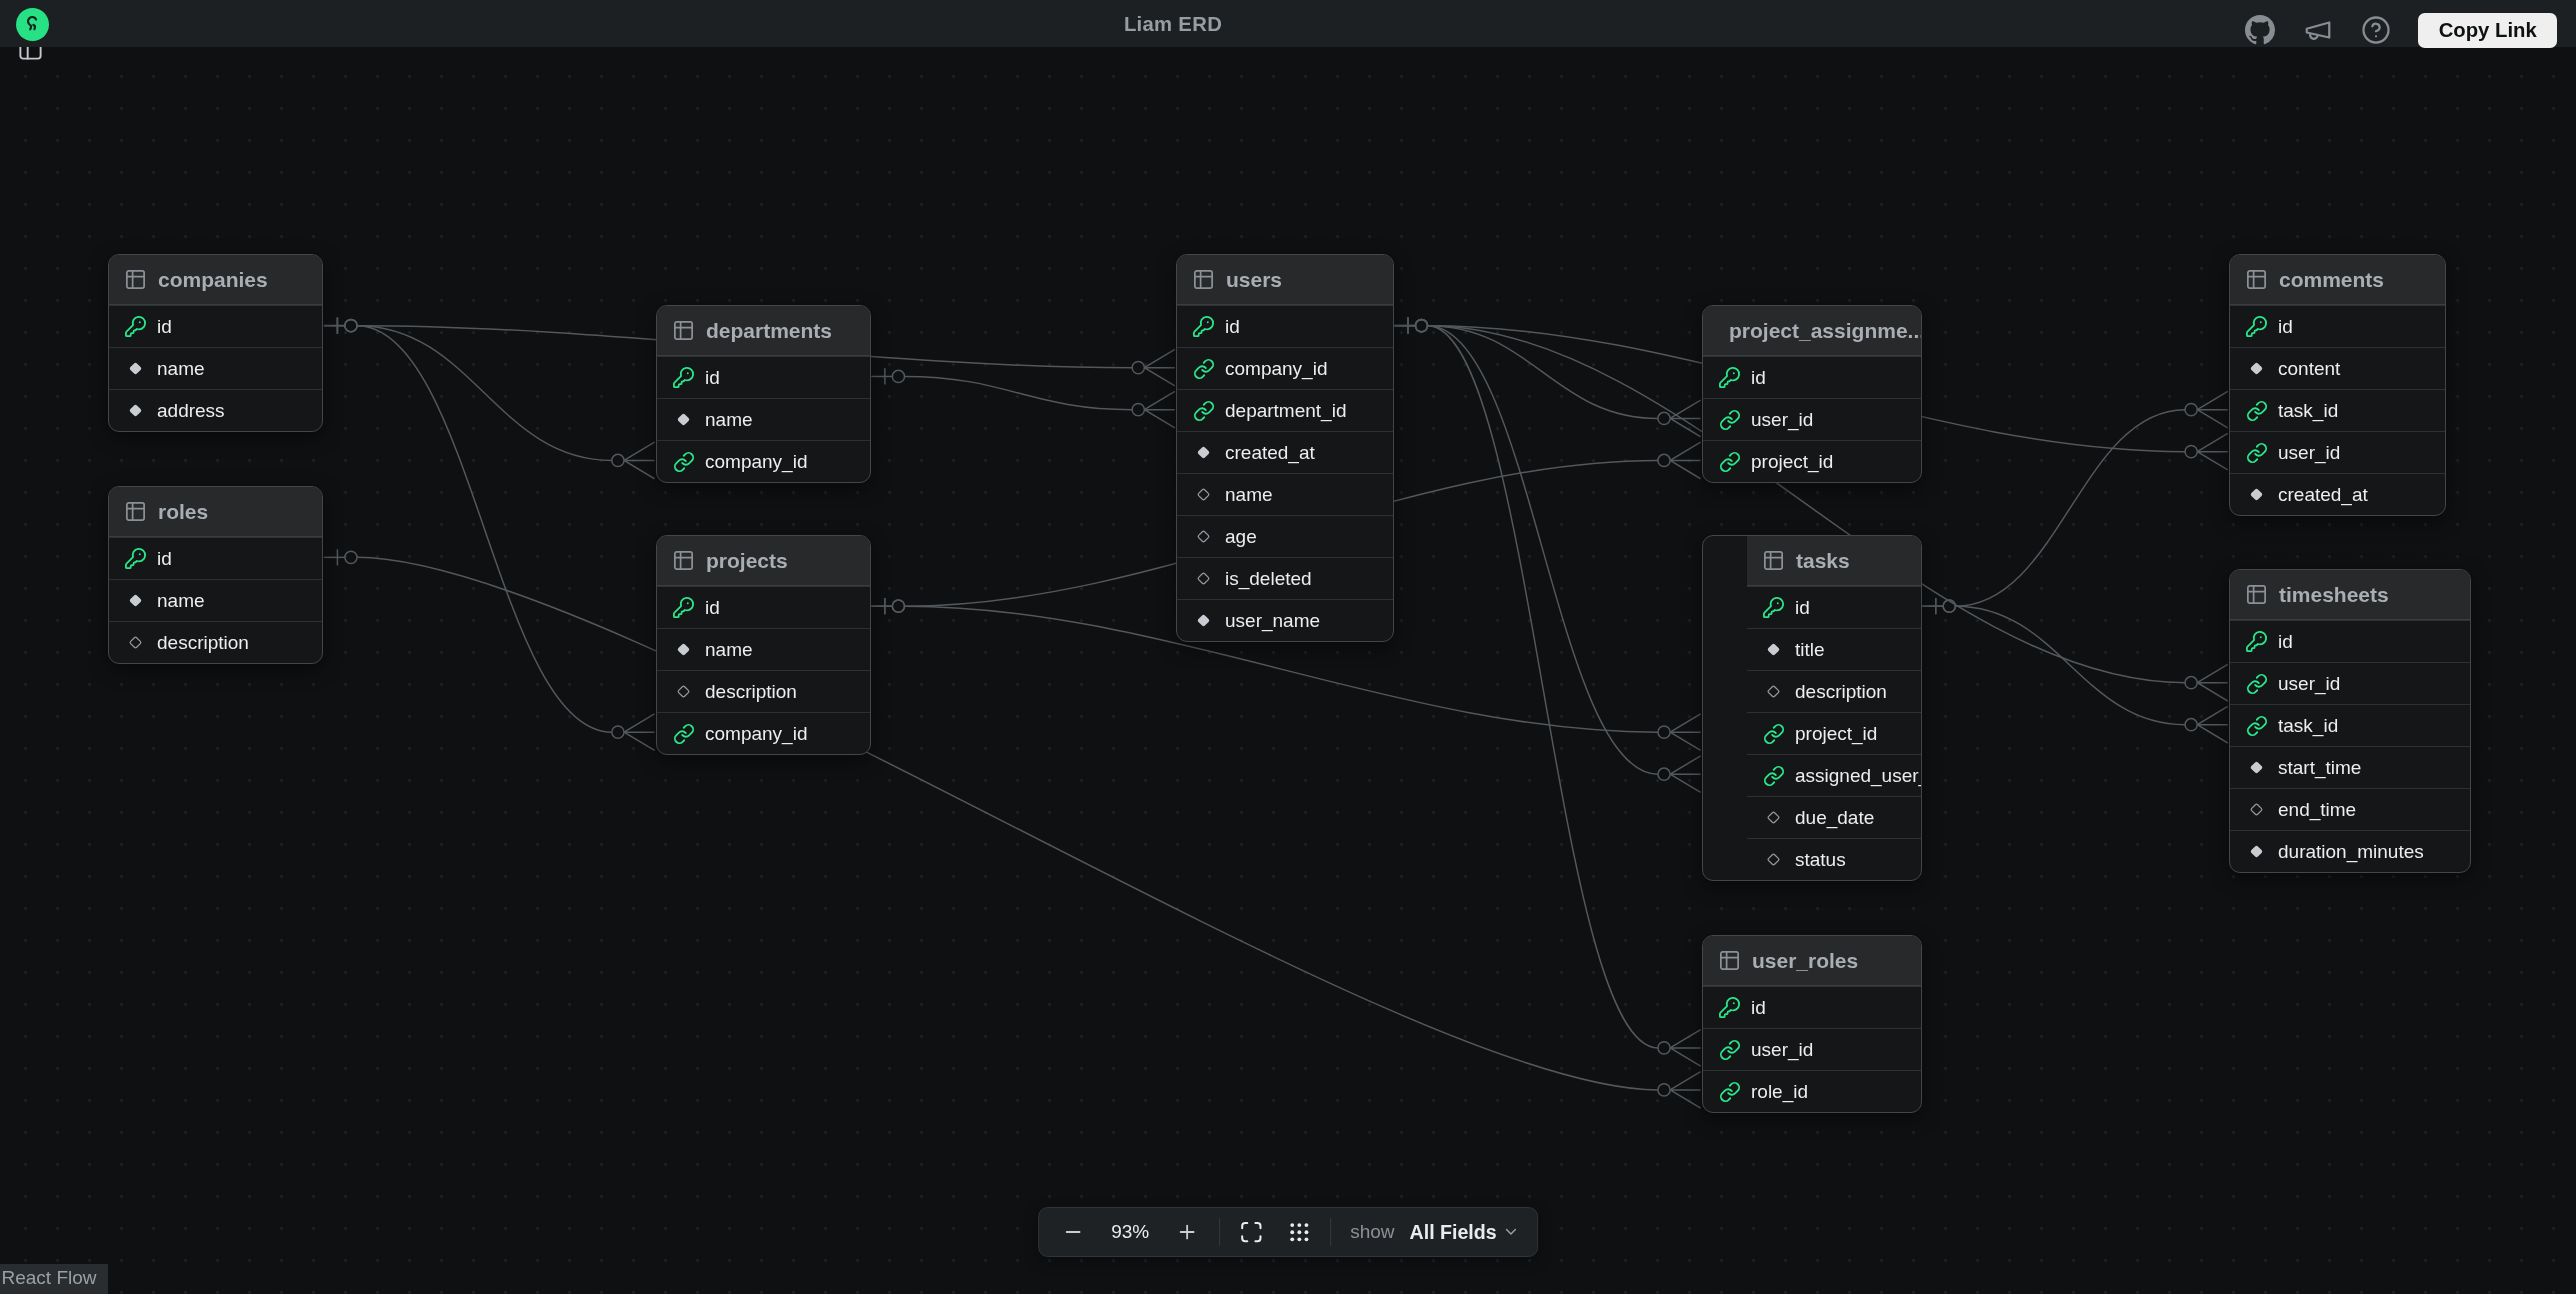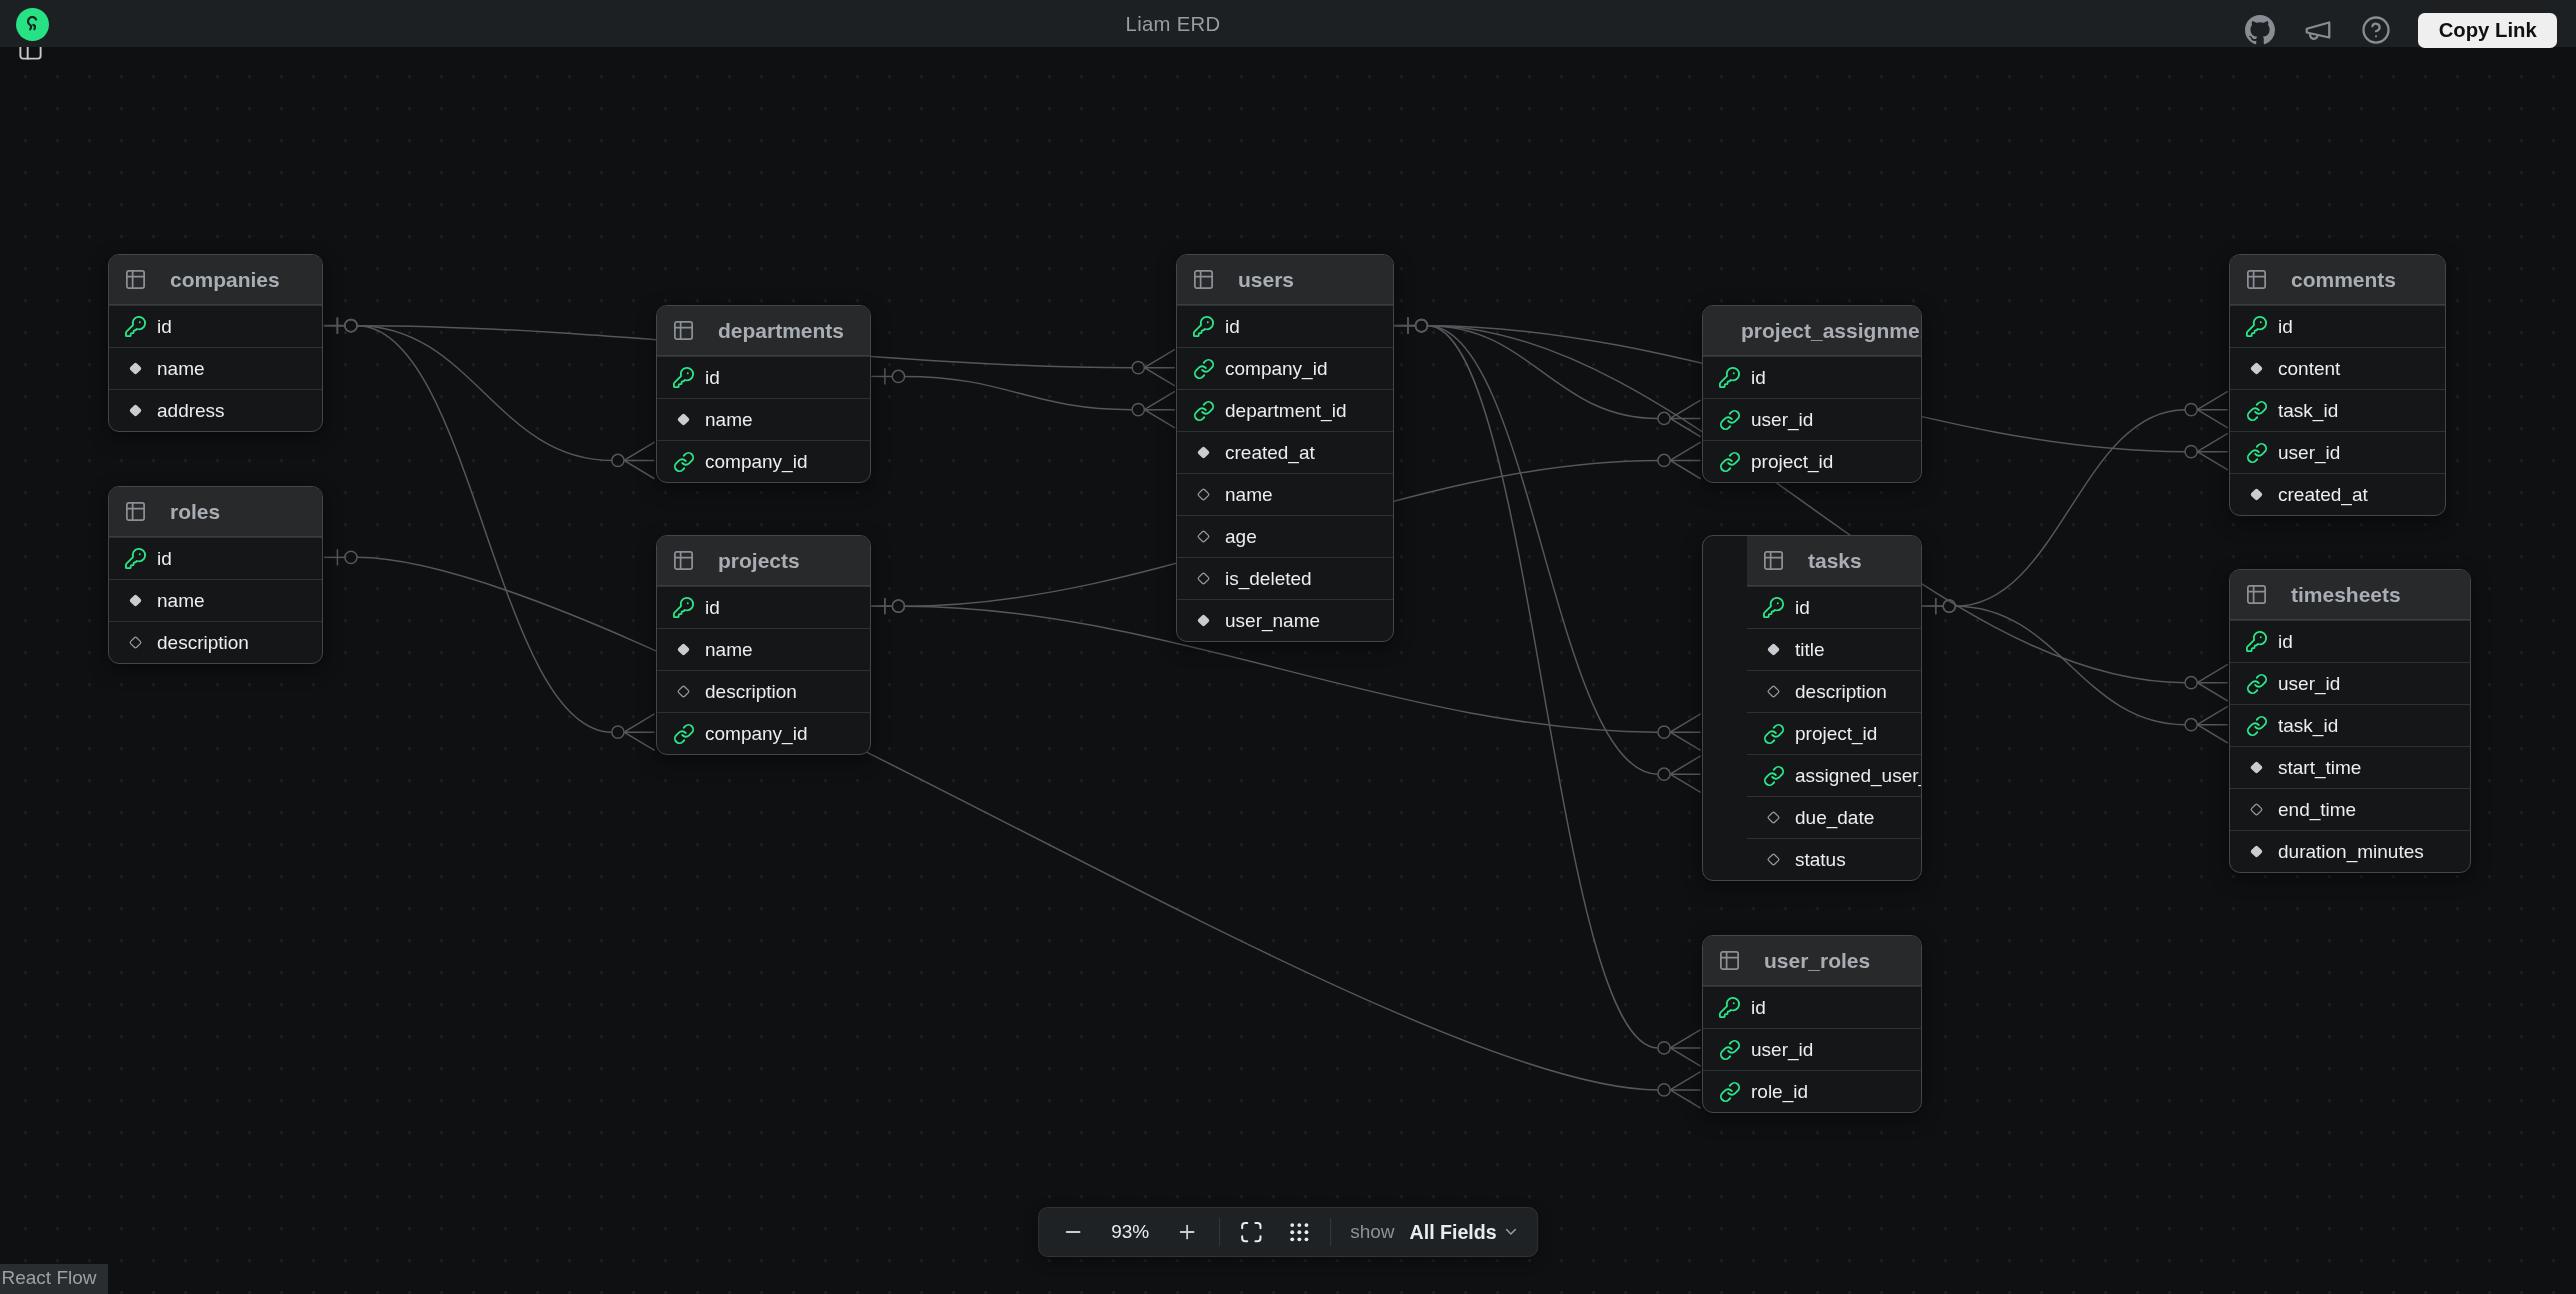--- a/index.html
+++ b/index.html
@@ -13,21 +13,21 @@
   .topbar {
     position:absolute; top:0; left:0; width:2576px; height:47px;
     background:#1d2022; display:flex; align-items:center; z-index:10;
   }
   .logo-badge {
     position:absolute; left:16.3px; top:7.5px; width:33px; height:33px;
     border-radius:50%; background:#27e285; display:flex; align-items:center; justify-content:center;
   }
   .app-title {
     position:absolute; left:1173px; top:50%; transform:translate(-50%,-50%);
-    color:#969da3; font-size:20.3px; font-weight:400; letter-spacing:0.3px;
+    color:#969da3; font-size:20.3px; font-weight:700; letter-spacing:0.3px;
   }
   .topbar-right { position:absolute; right:19px; top:0; height:60px; display:flex; align-items:center; gap:27px; }
   .icon-btn { width:31px; height:31px; display:flex; align-items:center; justify-content:center; cursor:pointer; background:none; border:none; }
   .copy-link-btn {
     border:none; cursor:pointer; border-radius:6.8px; height:35px; padding:0 20.3px;
     font-family:"Liberation Sans", sans-serif; font-size:20.3px; font-weight:700; color:#0d1211;
   }
   
   .canvas {
     position:absolute; top:47px; left:0; width:2576px; height:1247px;
@@ -41,21 +41,21 @@
     display:flex; align-items:center; justify-content:center;
   }
   svg.edge-layer { position:absolute; left:0; top:0; z-index:1; pointer-events:none; }
   
   .erd-table {
     position:absolute; z-index:2; background:#141618;
     border:1px solid #43474b; border-radius:11px; overflow:hidden;
     box-shadow:0 5.4px 19px rgba(0,0,0,.45); cursor:grab;
   }
   .erd-table-header {
-    height:50px; background:#27292b; display:flex; align-items:center; gap:23px;
+    height:50px; background:#27292b; display:flex; align-items:center; gap:11px;
     padding:0 15px; border-bottom:0.7px solid #3a3e41;
     color:#a8aeb3; font-size:21px; font-weight:600; white-space:nowrap;
   }
   .erd-row {
     height:42px; display:flex; align-items:center; gap:10px; padding:0 15px;
     color:#eceeef; font-size:19px; font-weight:500; border-top:0.7px solid #2d3134;
     white-space:nowrap;
   }
   .erd-row:first-of-type { border-top:none; }
   .col-icon { width:23px; height:23px; flex:0 0 23px; display:flex; align-items:center; justify-content:center; }

